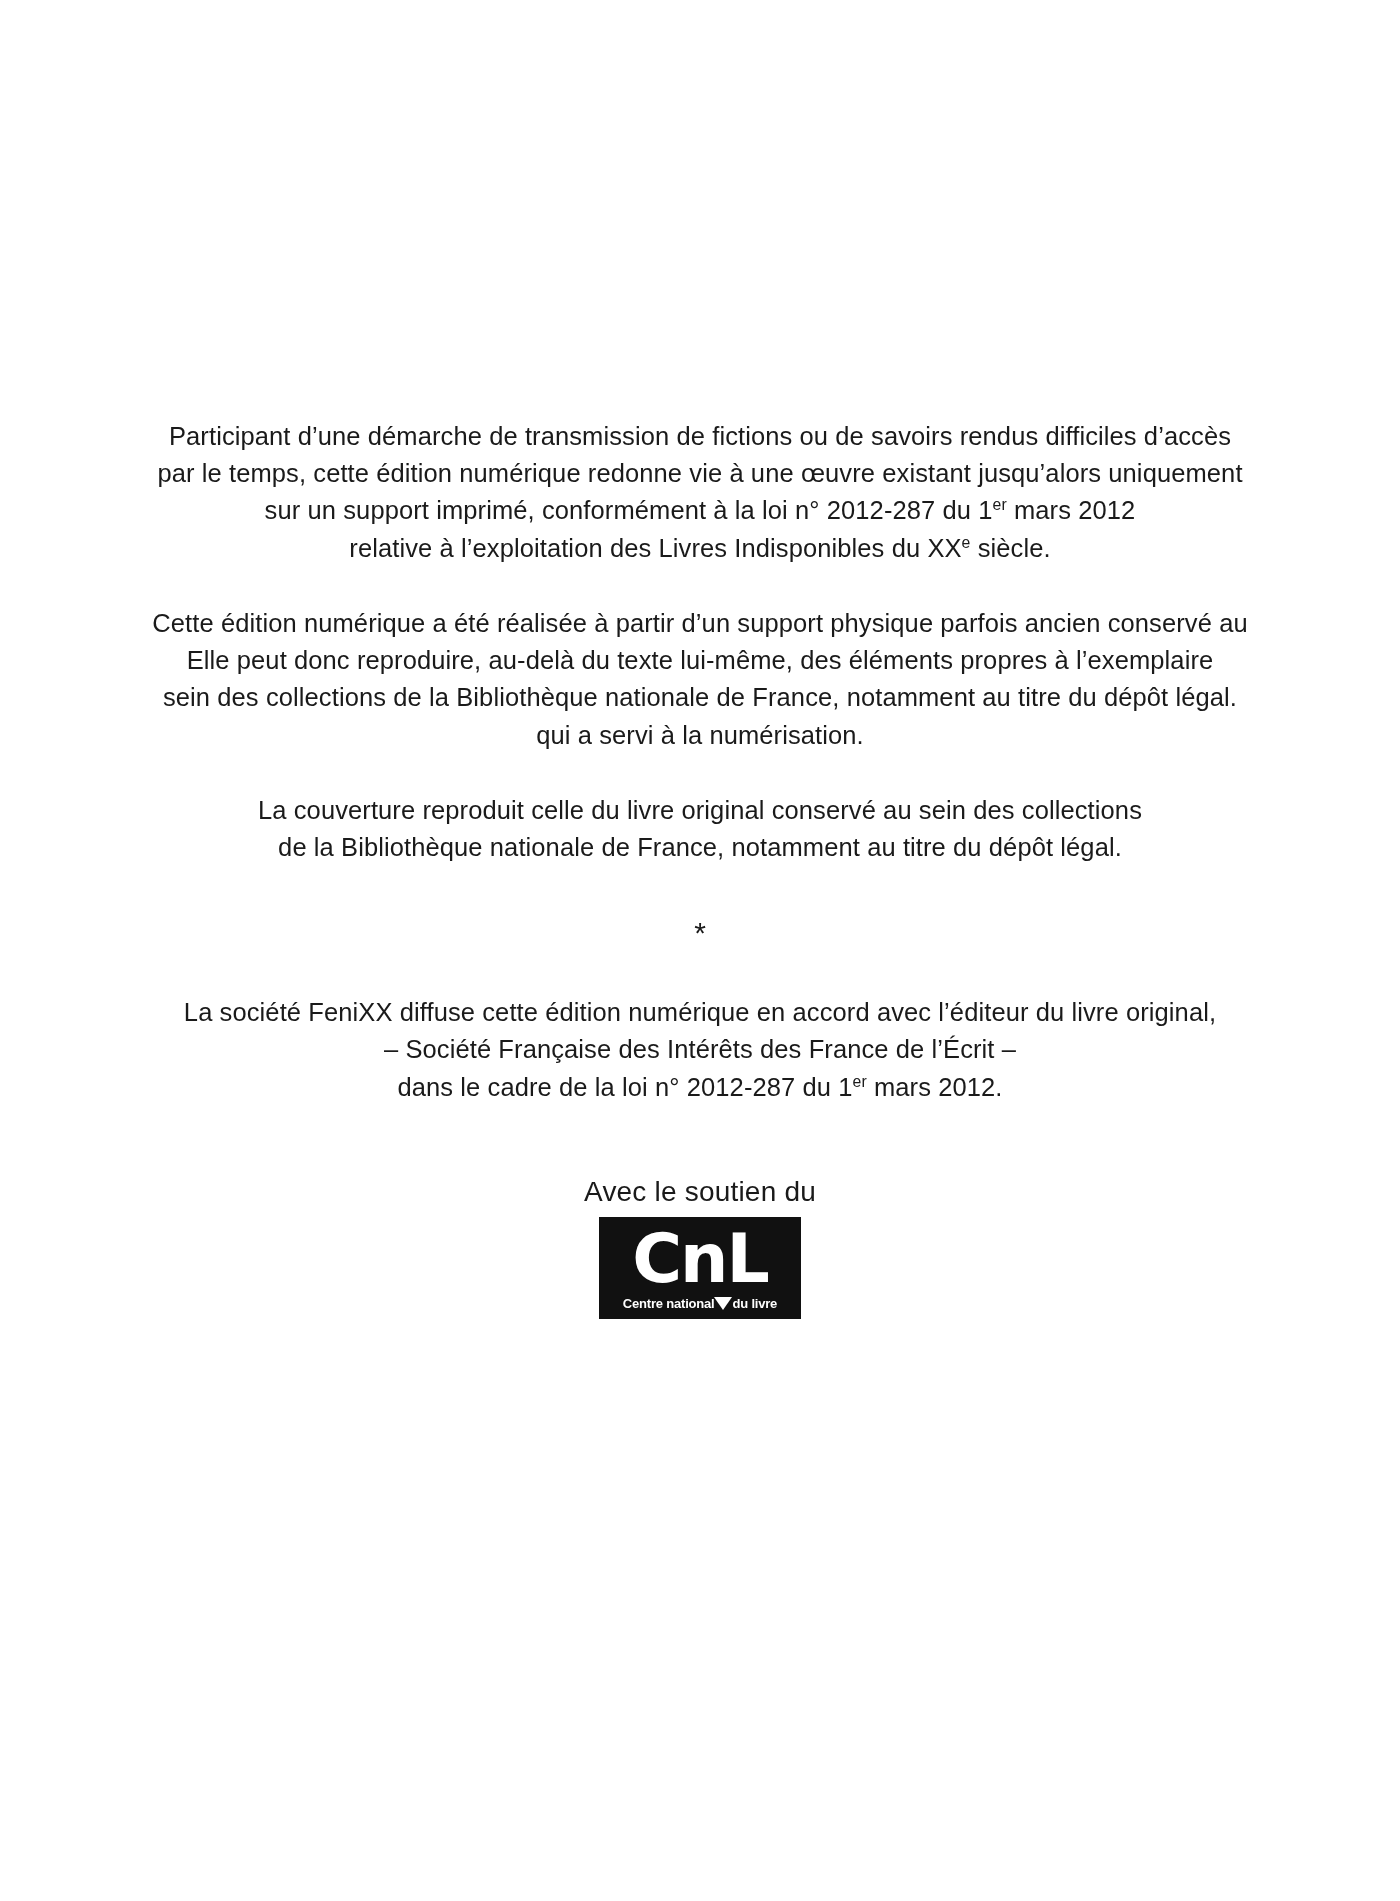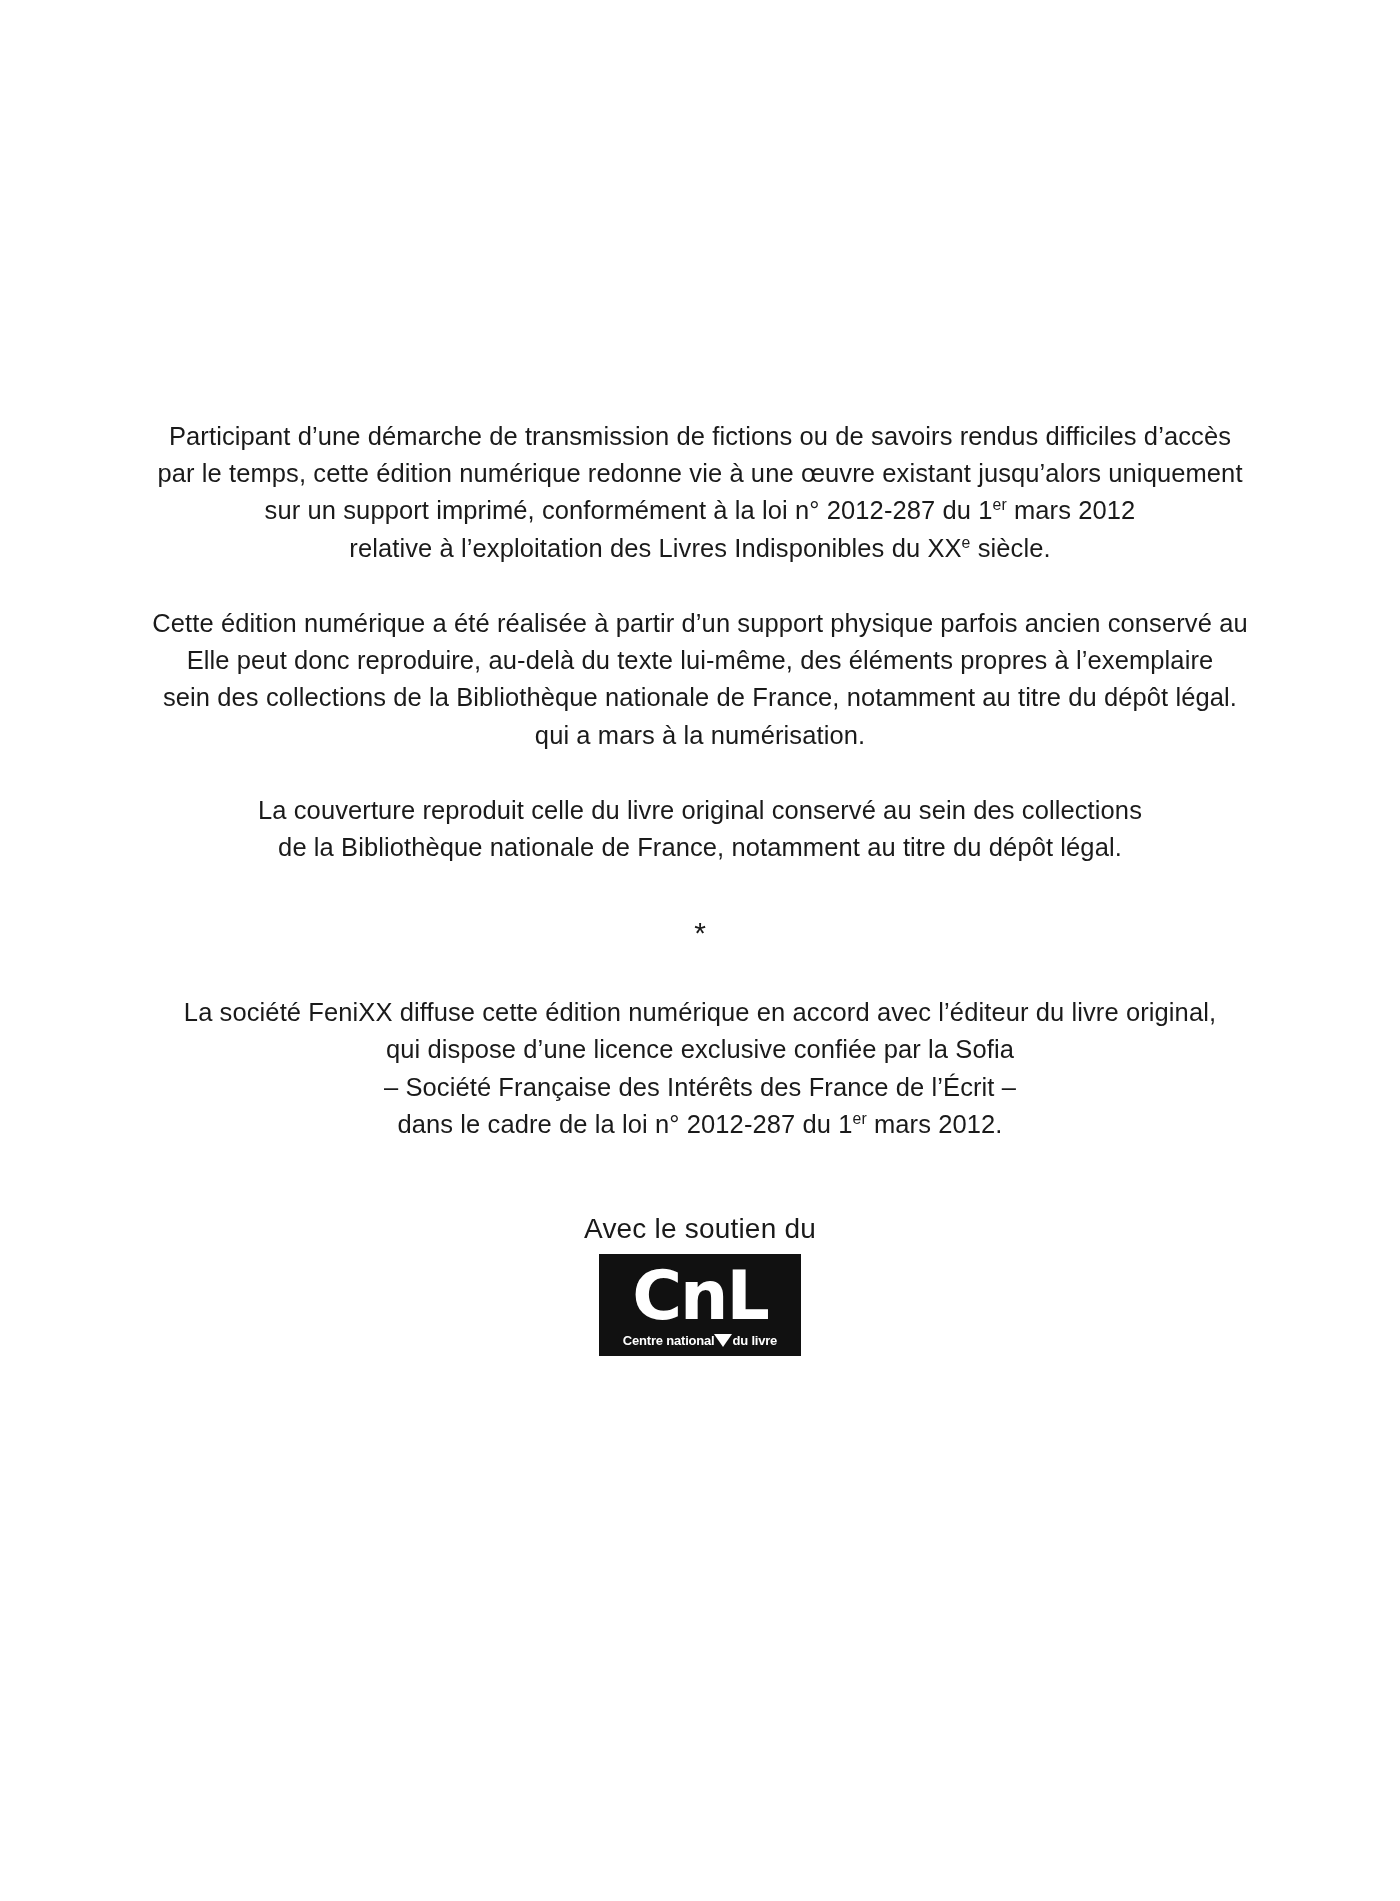--- a/index.html
+++ b/index.html
@@ -120,34 +120,33 @@
       <p>Participant d’une démarche de transmission de fictions ou de savoirs rendus difficiles d’accès</p>
       <p>par le temps, cette édition numérique redonne vie à une œuvre existant jusqu’alors uniquement</p>
       <p>sur un support imprimé, conformément à la loi n° 2012-287 du 1<sup>er</sup> mars 2012</p>
       <p>relative à l’exploitation des Livres Indisponibles du XX<sup>e</sup> siècle.</p>
     </div>
 
     <div class="block">
       <p>Cette édition numérique a été réalisée à partir d’un support physique parfois ancien conservé au</p>
       <p>Elle peut donc reproduire, au-delà du texte lui-même, des éléments propres à l’exemplaire</p>
       <p>sein des collections de la Bibliothèque nationale de France, notamment au titre du dépôt légal.</p>
-      <p>qui a mars à la numérisation.</p>
+      <p>qui a servi à la numérisation.</p>
     </div>
 
 
     <div class="block">
       <p>La couverture reproduit celle du livre original conservé au sein des collections</p>
       <p>de la Bibliothèque nationale de France, notamment au titre du dépôt légal.</p>
     </div>
 
     <div class="asterisk">*</div>
 
     <div class="block block-legal">
       <p>La société FeniXX diffuse cette édition numérique en accord avec l’éditeur du livre original,</p>
-      <p>qui dispose d’une licence exclusive confiée par la Sofia</p>
       <p>– Société Française des Intérêts des France de l’Écrit –</p>
       <p>dans le cadre de la loi n° 2012-287 du 1<sup>er</sup> mars 2012.</p>
     </div>
 
     <div class="support">
       <div class="support-label">Avec le soutien du</div>
       <div class="cnl-logo">
         <div class="cnl-main">CnL</div>
         <div class="cnl-sub">
           <span>Centre national</span>

